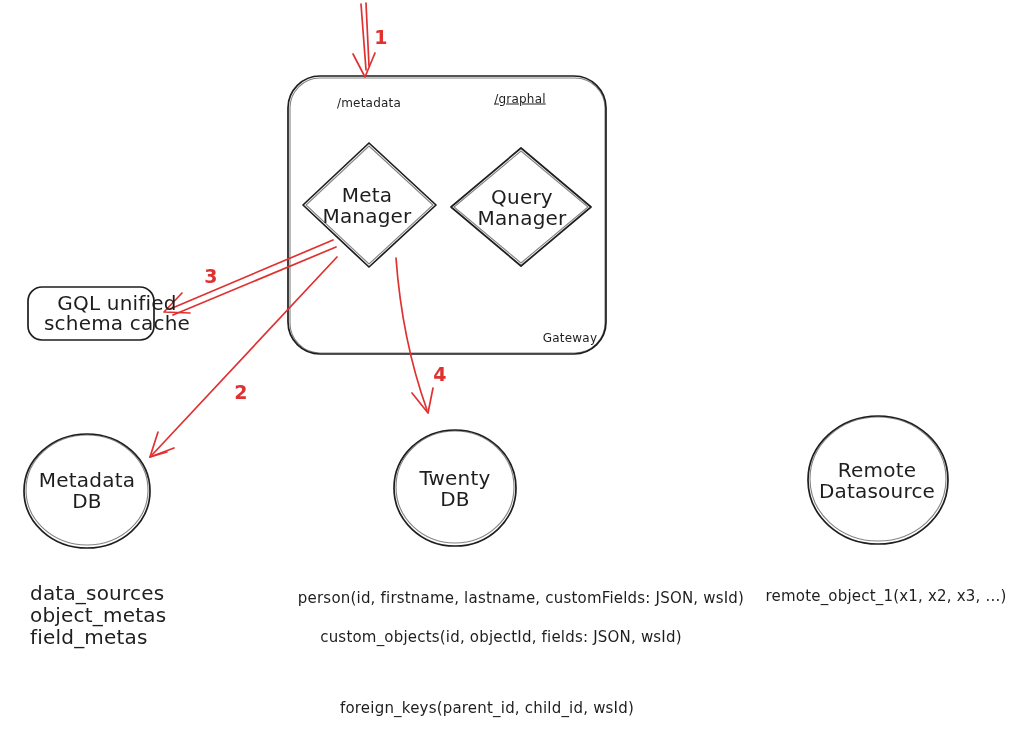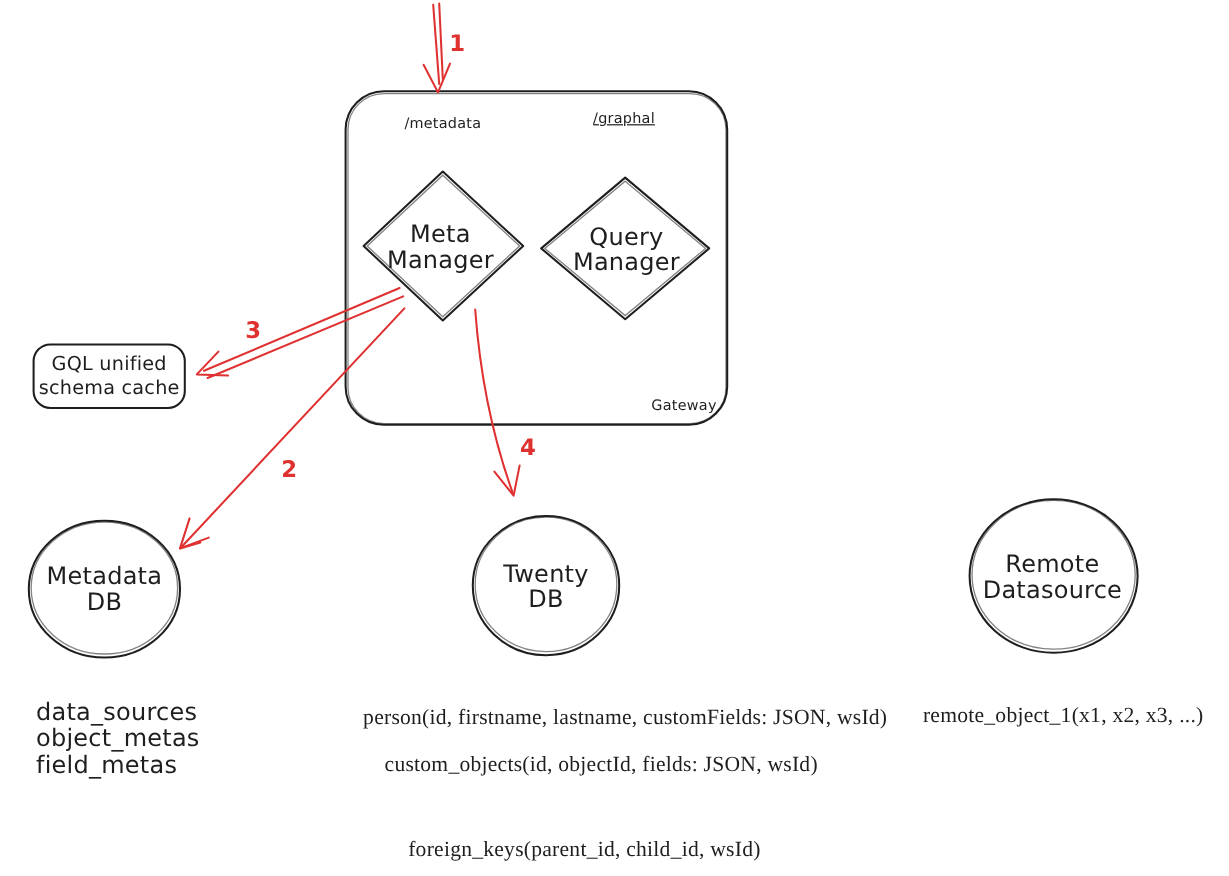--- a/index.html
+++ b/index.html
@@ -16,22 +16,22 @@
     color:var(--ink);
     overflow:hidden;
   }
   svg.layer{position:absolute;left:0;top:0;}
   svg .ink{stroke:var(--ink);fill:none;stroke-width:1.7;stroke-linecap:round;stroke-linejoin:round;}
   svg .ink2{stroke:var(--ink);fill:none;stroke-width:1.1;opacity:.55;stroke-linecap:round;}
   svg .red{stroke:var(--accent);fill:none;stroke-width:1.7;stroke-linecap:round;stroke-linejoin:round;}
   .t{position:absolute;white-space:nowrap;font-size:20px;letter-spacing:.2px;}
   .c{transform:translate(-50%,-50%);text-align:center;line-height:21px;}
   .route{font-size:12px;}
-  .small{font-size:16px;line-height:20px;}
-  .tbl{font-size:18px;font-family:Liberation Serif, serif;}
+  .small{font-size:20px;line-height:20px;margin-left:26px;}
+  .tbl{font-size:15px;}
   .num{color:var(--accent);font-size:19px;font-weight:bold;}
   .list div{line-height:22px;}
 </style>
 </head>
 <body>
 
 <div class="canvas">
 
   <svg class="layer" width="1024" height="730" viewBox="0 0 1024 730">
 

